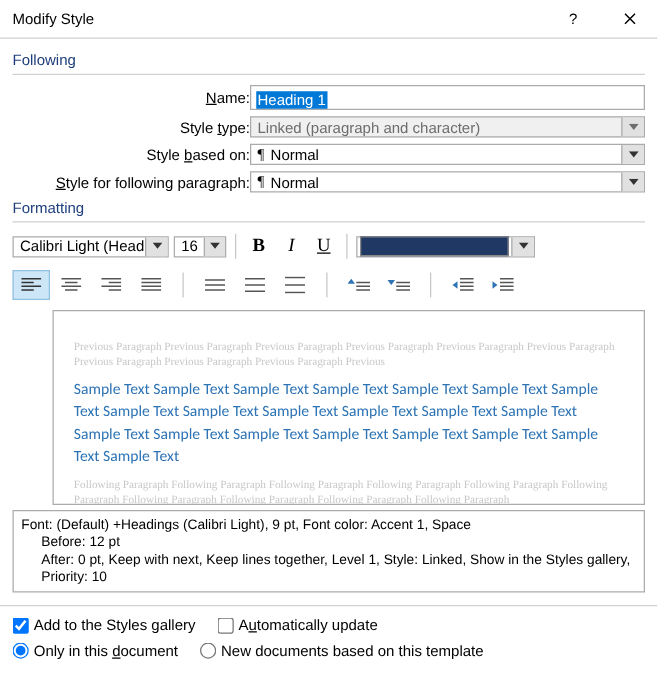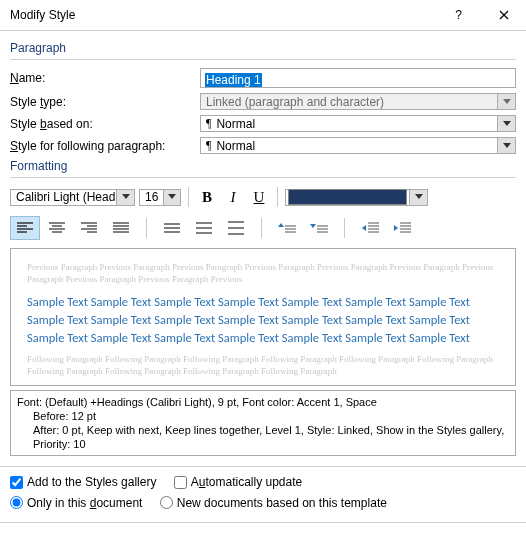--- a/index.html
+++ b/index.html
@@ -37,20 +37,21 @@
     border-top: 1px solid #d0d0d0;
     margin: 2px 0 8px 0;
   }
   .prop-row {
     display: flex; align-items: center;
     margin-bottom: 5px;
   }
   .prop-row label {
     width: 190px;
     font-size: 12px;
+    text-align: right;
   }
   .prop-row label u { text-decoration: underline; }
   .name-val {
     flex: 1;
     height: 20px;
     border: 1px solid #ababab;
     display:flex; align-items:flex-end;
     padding:0 4px; box-sizing:border-box;
   }
   .name-val span {
@@ -116,25 +117,26 @@
     border:1px solid transparent;
     display:flex; align-items:center; justify-content:center;
     box-sizing:border-box;
   }
   .tbtn.active {
     background:#cde6f7;
     border:1px solid #92c0e0;
   }
   .preview {
     border:1px solid #ababab;
-    height:138px;
-    padding:12px 16px;
+    height:156px;
+    padding:22px 16px;
     overflow:hidden;
     box-sizing:border-box;
     margin-bottom:4px;
+    margin-left:32px;
   }
   .preview .prev-para {
     color:#c8c8c8;
     font-size:9px;
     line-height:12px;
     margin-bottom:8px;
     font-family:"Times New Roman", serif;
   }
   .preview .sample {
     color:#2e74b5;
@@ -175,21 +177,21 @@
   <span class="title">Modify Style</span>
   <div class="btn">?</div>
   <div class="btn">
     <svg width="10" height="10" viewBox="0 0 10 10">
         <path d="M1 1 L9 9 M9 1 L1 9" stroke="#000" stroke-width="1.2"></path>
       </svg>
   </div>
 </div>
 
 <div class="body">
-  <div class="section-label">Paragraph</div>
+  <div class="section-label">Following</div>
   <hr class="sep">
 
   <div class="prop-row">
     <label><u>N</u>ame:</label>
     <div class="name-val">
       <span>Heading 1</span>
     </div>
   </div>
 
   <div class="prop-row">

